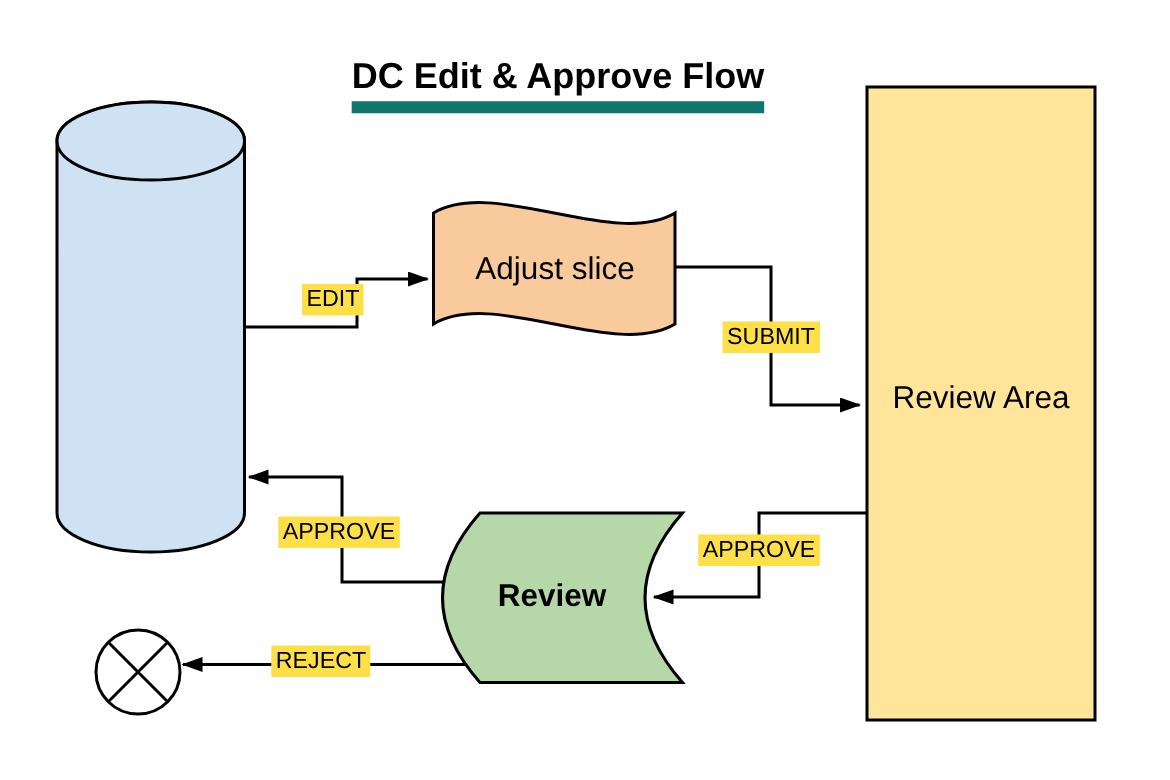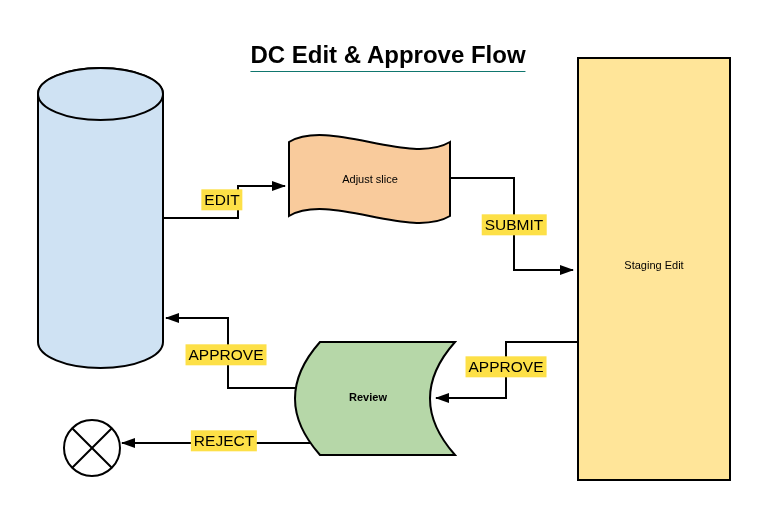--- a/index.html
+++ b/index.html
@@ -22,43 +22,43 @@
   }
   .label {
     position: absolute;
     transform: translate(-50%, -50%);
     color: #000;
     text-align: center;
     white-space: nowrap;
     line-height: 1.25;
   }
   .title {
-    left: 388px;
+    left: 372px;
     top: 56px;
     font-size: 24px;
     font-weight: bold;
-    border-bottom: 1px solid #0f766e;
+    border-bottom: 8px solid #0f766e;
     padding-bottom: 1px;
   }
-  .node-label { font-size: 11px; }
+  .node-label { font-size: 21px; }
   .node-label.wrap { white-space: normal; width: 74px; }
   .edge-label {
     font-size: 15.5px;
     background: #fde047;
     padding: 1px 3px;
   }
   .lbl-source   { left: 100px; top: 249px; }
   .lbl-adjust   { left: 370px; top: 180px; }
   .lbl-staging  { left: 654px; top: 266px; }
   .lbl-review   { left: 368px; top: 398px; font-weight: bold; }
   .lbl-edit     { left: 222px; top: 200px; }
   .lbl-submit   { left: 514px; top: 225px; }
   .lbl-approve  { left: 506px; top: 367px; }
   .lbl-accept   { left: 226px; top: 355px; }
-  .lbl-reject   { left: 224px; top: 441px; }
+  .lbl-reject   { left: 214px; top: 441px; }
   .edge {
     fill: none;
     stroke-width: 2;
   }
   .shape { stroke-width: 2; }
 </style>
 </head>
 <body>
 
 <div class="canvas">
@@ -87,21 +87,21 @@
     <path class="edge" d="M 163,218 L 238,218 L 238,186 L 285,186" marker-end="url(#arrowhead)" stroke="#000000"></path>
     <path class="edge" d="M 450,178 L 514,178 L 514,270 L 573,270" marker-end="url(#arrowhead)" stroke="#000000"></path>
     <path class="edge" d="M 578,342 L 506,342 L 506,398 L 436,398" marker-end="url(#arrowhead)" stroke="#000000"></path>
     <path class="edge" d="M 296,388 L 228,388 L 228,318 L 166,318" marker-end="url(#arrowhead)" stroke="#000000"></path>
     <path class="edge" d="M 310,443 L 122,443" marker-end="url(#arrowhead)" stroke="#000000"></path>
   </svg>
 
   <div class="label title">DC Edit &amp; Approve Flow</div>
 
   <div class="label node-label lbl-adjust">Adjust slice</div>
-  <div class="label node-label lbl-staging">Staging Edit</div>
+  <div class="label node-label lbl-staging">Review Area</div>
   <div class="label node-label lbl-review">Review</div>
 
   <div class="label edge-label lbl-edit">EDIT</div>
   <div class="label edge-label lbl-submit">SUBMIT</div>
   <div class="label edge-label lbl-approve">APPROVE</div>
   <div class="label edge-label lbl-accept">APPROVE</div>
   <div class="label edge-label lbl-reject">REJECT</div>
 
 </div>
 

